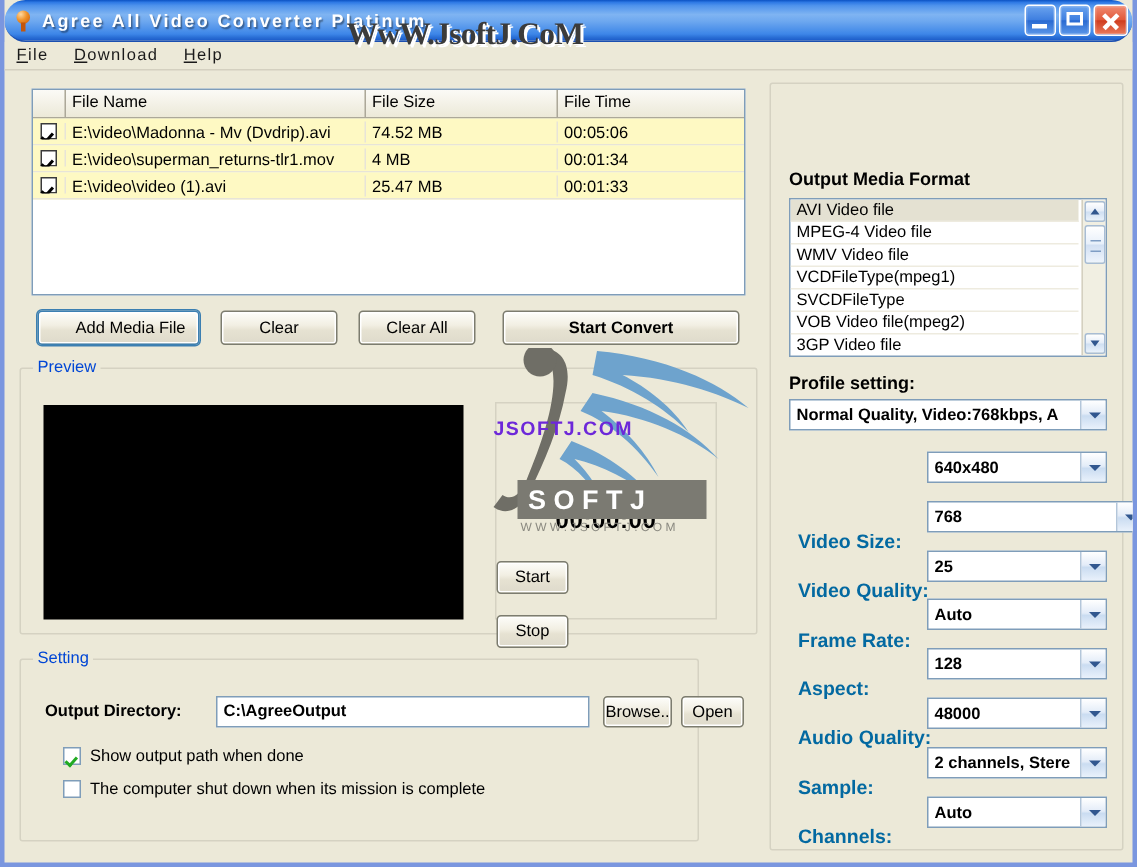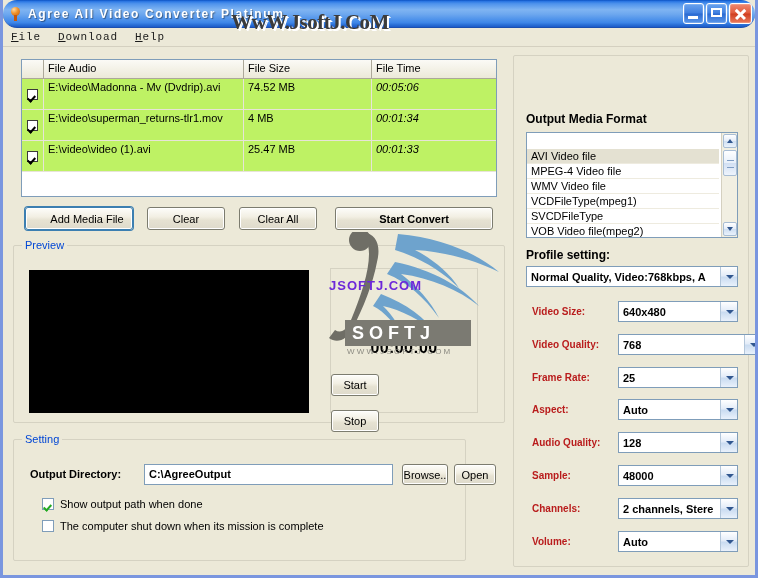--- a/index.html
+++ b/index.html
@@ -105,21 +105,21 @@
     align-items: center;
     padding-left: 6px;
     box-sizing: border-box;
   }
   .menu-item {
     font-size: 11px;
     color: #1a1a1a;
     padding: 1px 9px 1px 2px;
     margin-right: 6px;
     letter-spacing: 0.9px;
-    font-family: Liberation Mono, monospace;
+    font-family: Liberation Sans, sans-serif;
     white-space: nowrap;
   }
   .menu-item u { text-decoration: underline; }
 
   
   .body-area {
     position: relative;
     height: 528px;
   }
   .left-pane {
@@ -160,35 +160,36 @@
     overflow: hidden;
     white-space: nowrap;
   }
   .col-chk  { width: 22px; }
   .col-name { width: 200px; }
   .col-size { width: 128px; }
   .col-time { width: 124px; border-right: none !important; }
 
   .fl-row {
     display: flex;
-    height: 31px;
+    height: 18px;
     border-bottom: 1px solid #e7e4d8;
     box-sizing: border-box;
-    background: #bef264;
+    background: #fef9c3;
+    align-items: center;
   }
   .fl-row .cell {
     font-size: 11px;
     color: #000;
     padding: 2px 0 0 4px;
     box-sizing: border-box;
     overflow: hidden;
     white-space: nowrap;
     border-right: 1px solid #e7e4d8;
   }
-  .fl-row .cell.col-time { border-right: none; font-style: italic; }
+  .fl-row .cell.col-time { border-right: none; }
   .fl-row .cell.col-chk {
     padding: 0;
     display: flex; align-items: center; justify-content: center;
     border-right: 1px solid #e7e4d8;
   }
   .chkbox {
     width: 11px; height: 11px;
     border: 1px solid #3a3a3a;
     background: #fff;
     position: relative;
@@ -376,21 +377,21 @@
   .fmt-item {
     height: 15px;
     font-size: 11px;
     color: #000;
     padding: 1px 0 0 4px;
     box-sizing: border-box;
     white-space: nowrap;
     border-bottom: 1px solid #eeebdf;
     margin-right: 18px;
   }
-  .fmt-item.sel { background: #e4e1d2; margin-top: 16px; }
+  .fmt-item.sel { background: #e4e1d2; }
   .fmt-scroll {
     position: absolute;
     right: 0; top: 0;
     width: 16px; height: 100%;
     background: #f1efe2;
     border-left: 1px solid #d4d0c0;
     box-sizing: border-box;
   }
   .sb-arrow {
     position: absolute;
@@ -470,24 +471,25 @@
     position: absolute;
     left: 5px; top: 8px;
     border-left: 4px solid transparent;
     border-right: 4px solid transparent;
     border-top: 4px solid #31578f;
   }
   #cb-profile { left: 12px; top: 210px; width: 212px; }
 
   .field-label {
     position: absolute;
-    font-size: 10px;
-    font-weight: bold;
-    color: #b91c1c;
-    white-space: nowrap;
+    font-size: 13px;
+    font-weight: bold;
+    color: #0369a1;
+    white-space: nowrap;
+    margin-top: 47px;
   }
   .fl-videosize   { left: 18px; top: 250px; }
   .fl-videoquality{ left: 18px; top: 283px; }
   .fl-framerate   { left: 18px; top: 316px; }
   .fl-aspect      { left: 18px; top: 348px; }
   .fl-audioquality{ left: 18px; top: 381px; }
   .fl-sample      { left: 18px; top: 414px; }
   .fl-channels    { left: 18px; top: 447px; }
   .fl-volume      { left: 18px; top: 480px; }
 
@@ -593,21 +595,21 @@
     <div class="menu-item"><u>H</u><span>elp</span></div>
   </div>
 
   <div class="body-area">
 
     <div class="left-pane">
 
       <div class="filelist">
         <div class="fl-header">
           <div class="hc col-chk"></div>
-          <div class="hc col-name">File Audio</div>
+          <div class="hc col-name">File Name</div>
           <div class="hc col-size">File Size</div>
           <div class="hc col-time">File Time</div>
         </div>
 
         <div class="fl-row">
           <div class="cell col-chk">
               <span class="chkbox on"></span>
             </div>
           <div class="cell col-name">E:\video\Madonna - Mv (Dvdrip).avi</div>
           <div class="cell col-size">74.52 MB</div>

